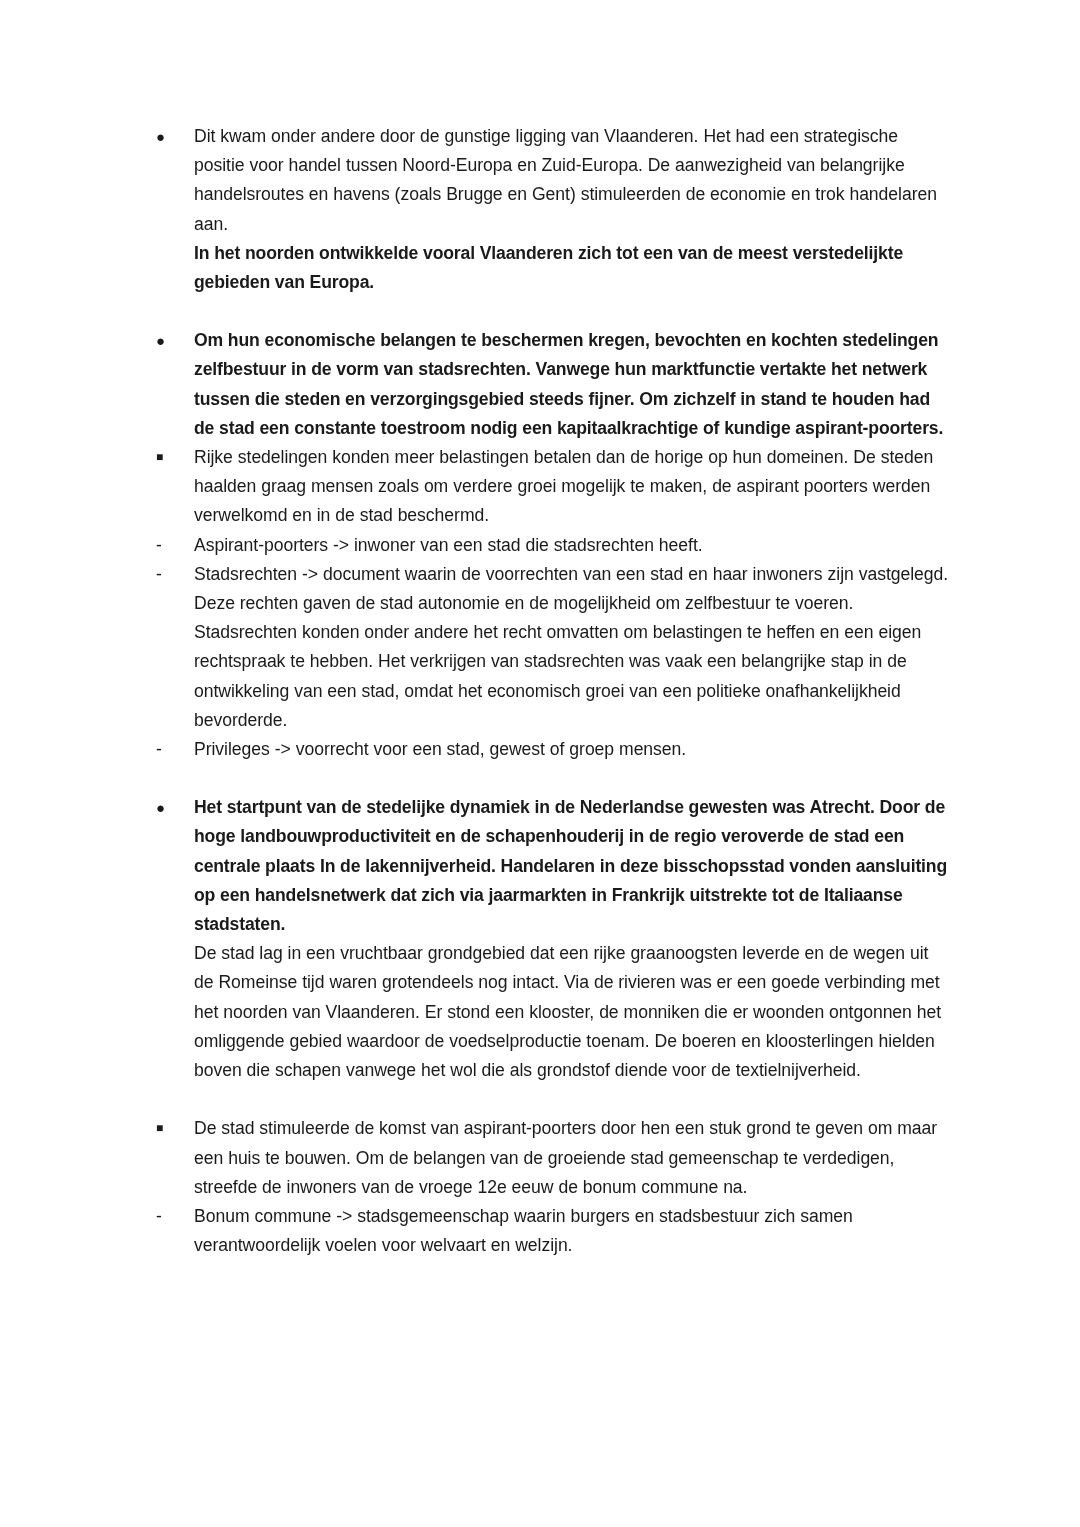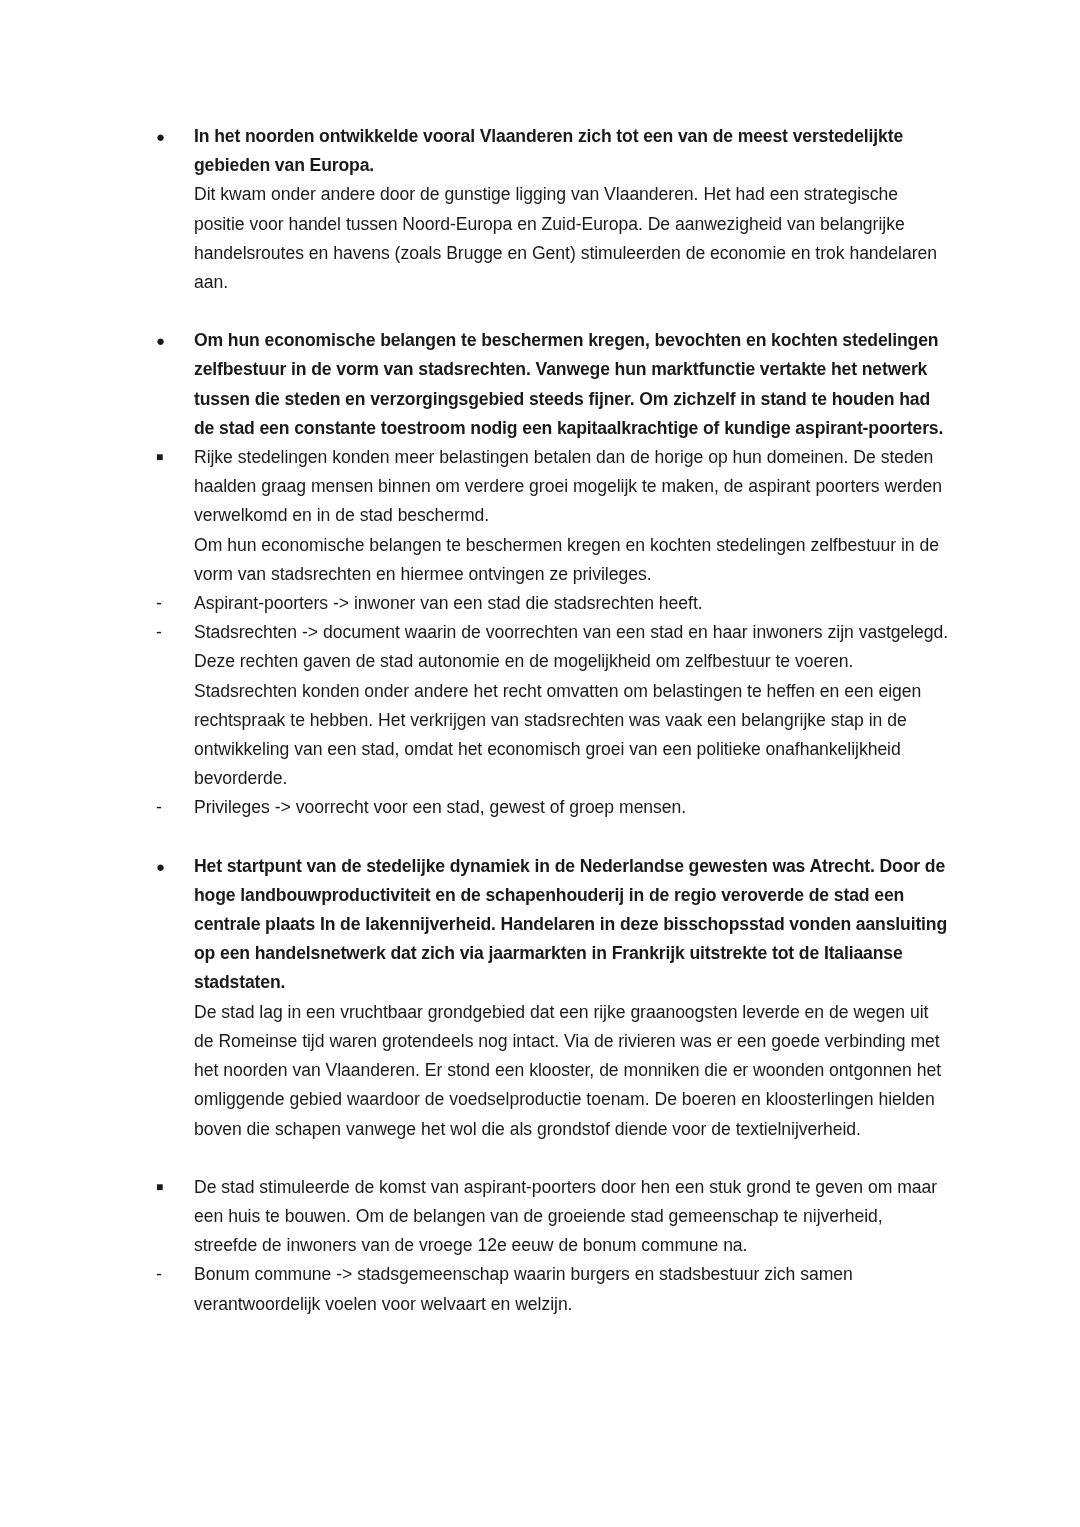--- a/index.html
+++ b/index.html
@@ -78,43 +78,42 @@
 </head>
 <body>
 
 <div class="page">
   <div class="doc-body">
 
     <div class="block">
       <div class="item">
         <span class="marker disc">●</span>
         <div class="item-body">
+          <p class="para">Dit kwam onder andere door de gunstige ligging van Vlaanderen. Het had een strategische positie voor handel tussen Noord-Europa en Zuid-Europa. De aanwezigheid van belangrijke handelsroutes en havens (zoals Brugge en Gent) stimuleerden de economie en trok handelaren aan.</p>
           <p class="para bold">In het noorden ontwikkelde vooral Vlaanderen zich tot een van de meest verstedelijkte gebieden van Europa.</p>
-          <p class="para">Dit kwam onder andere door de gunstige ligging van Vlaanderen. Het had een strategische positie voor handel tussen Noord-Europa en Zuid-Europa. De aanwezigheid van belangrijke handelsroutes en havens (zoals Brugge en Gent) stimuleerden de economie en trok handelaren aan.</p>
         </div>
       </div>
     </div>
 
     <div class="gap"></div>
 
     <div class="block">
       <div class="item">
         <span class="marker disc">●</span>
         <div class="item-body">
           <p class="para bold">Om hun economische belangen te beschermen kregen, bevochten en kochten stedelingen zelfbestuur in de vorm van stadsrechten. Vanwege hun marktfunctie vertakte het netwerk tussen die steden en verzorgingsgebied steeds fijner. Om zichzelf in stand te houden had de stad een constante toestroom nodig een kapitaalkrachtige of kundige aspirant-poorters.</p>
         </div>
       </div>
     </div>
 
     <div class="block">
       <div class="item">
         <span class="marker square">■</span>
         <div class="item-body">
-          <p class="para">Rijke stedelingen konden meer belastingen betalen dan de horige op hun domeinen. De steden haalden graag mensen binnen om verdere groei mogelijk te maken, de aspirant poorters werden verwelkomd en in de stad beschermd.</p>
-          <p class="para">Om hun economische belangen te beschermen kregen en kochten stedelingen zelfbestuur in de vorm van stadsrechten en hiermee ontvingen ze privileges.</p>
+          <p class="para">Rijke stedelingen konden meer belastingen betalen dan de horige op hun domeinen. De steden haalden graag mensen zoals om verdere groei mogelijk te maken, de aspirant poorters werden verwelkomd en in de stad beschermd.</p>
         </div>
       </div>
     </div>
 
     <div class="block">
       <div class="item">
         <span class="marker dash">-</span>
         <div class="item-body">
           <p class="para">Aspirant-poorters -&gt; inwoner van een stad die stadsrechten heeft.</p>
         </div>
@@ -150,21 +149,21 @@
         </div>
       </div>
     </div>
 
     <div class="gap"></div>
 
     <div class="block">
       <div class="item">
         <span class="marker square">■</span>
         <div class="item-body">
-          <p class="para">De stad stimuleerde de komst van aspirant-poorters door hen een stuk grond te geven om maar een huis te bouwen. Om de belangen van de groeiende stad gemeenschap te nijverheid, streefde de inwoners van de vroege 12e eeuw de bonum commune na.</p>
+          <p class="para">De stad stimuleerde de komst van aspirant-poorters door hen een stuk grond te geven om maar een huis te bouwen. Om de belangen van de groeiende stad gemeenschap te verdedigen, streefde de inwoners van de vroege 12e eeuw de bonum commune na.</p>
         </div>
       </div>
     </div>
 
     <div class="block">
       <div class="item">
         <span class="marker dash">-</span>
         <div class="item-body">
           <p class="para">Bonum commune -&gt; stadsgemeenschap waarin burgers en stadsbestuur zich samen verantwoordelijk voelen voor welvaart en welzijn.</p>
         </div>

